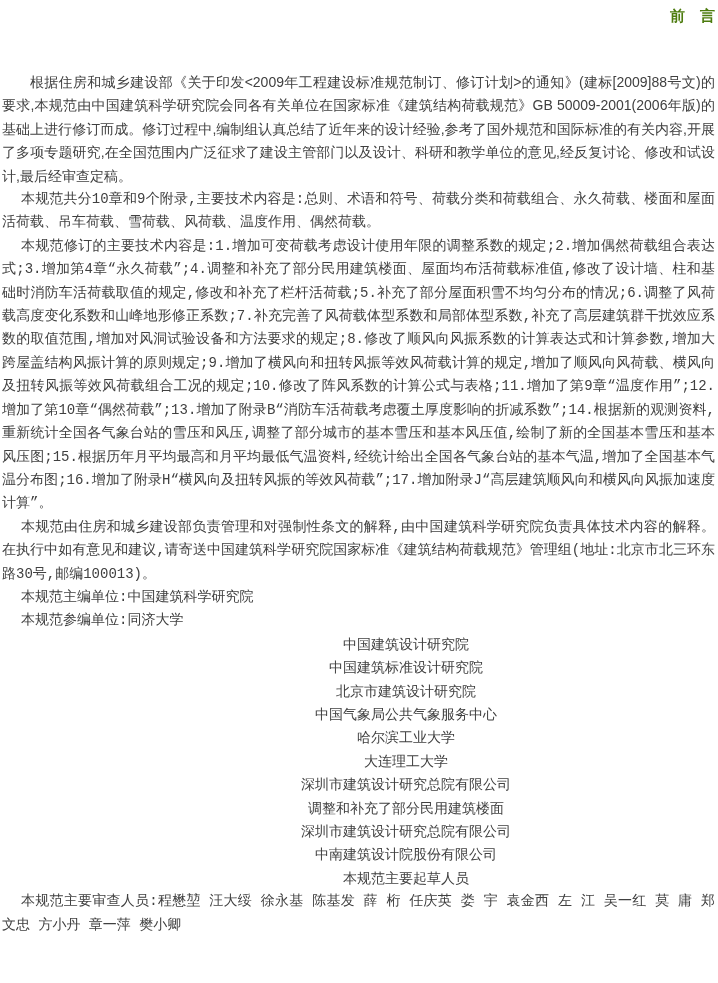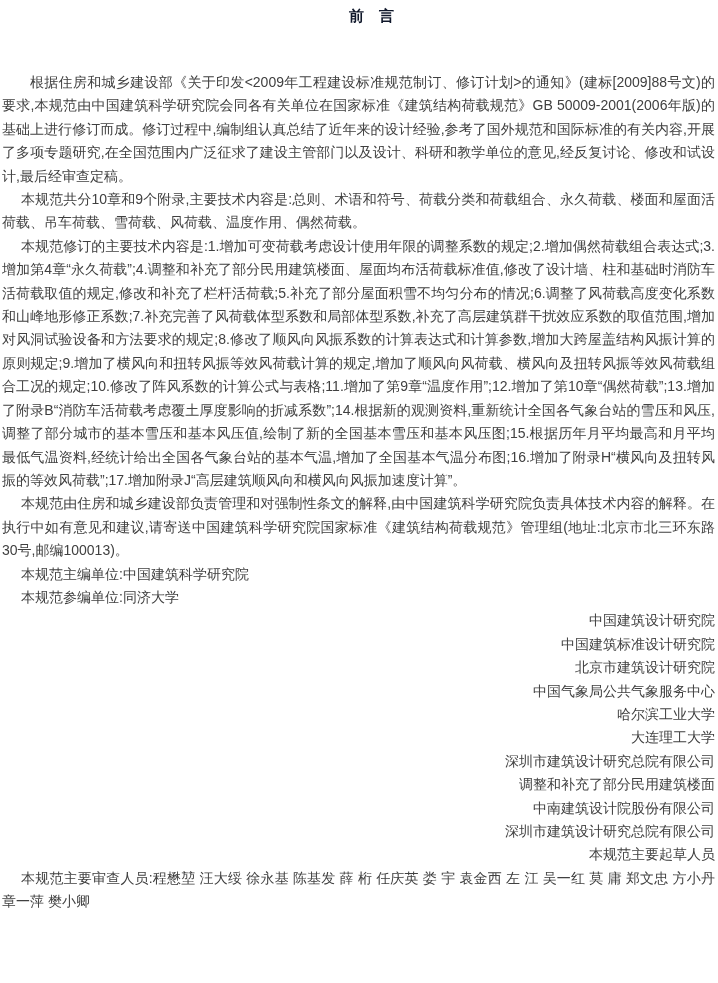--- a/index.html
+++ b/index.html
@@ -16,34 +16,34 @@
   }
   .doc {
     padding: 4px 3px 8px 2px;
     font-size: 14px;
     line-height: 23.4px;
     text-align: justify;
   }
   .doc-title {
     font-size: 15px;
     font-weight: 700;
-    color: #0f172a;
+    color: #4d7c0f;
     margin: 0 0 19px 26px;
     line-height: 23px;
-    text-align: center;
+    text-align: right;
   }
   p {
     margin: 0;
     padding: 0;
   }
   .p-first  { text-indent: 28px; margin-top: 44px; }   
-  .p-body   { text-indent: 19px; }   
+  .p-body   { text-indent: 19px; font-family: Liberation Mono, monospace; }   
   .unit-item {
     margin-left: 95px;
-    text-align: right;
+    text-align: center;
   }
 </style>
 </head>
 <body>
 
 <div class="doc">
 
   <h1 class="doc-title">前　言</h1>
 
   <p class="p-first">根据住房和城乡建设部《关于印发&lt;2009年工程建设标准规范制订、修订计划&gt;的通知》(建标[2009]88号文)的要求,本规范由中国建筑科学研究院会同各有关单位在国家标准《建筑结构荷载规范》GB 50009-2001(2006年版)的基础上进行修订而成。修订过程中,编制组认真总结了近年来的设计经验,参考了国外规范和国际标准的有关内容,开展了多项专题研究,在全国范围内广泛征求了建设主管部门以及设计、科研和教学单位的意见,经反复讨论、修改和试设计,最后经审查定稿。</p>
@@ -60,20 +60,20 @@
   <p class="p-body">本规范参编单位:同济大学</p>
 
   <p class="unit-item">中国建筑设计研究院</p>
   <p class="unit-item">中国建筑标准设计研究院</p>
   <p class="unit-item">北京市建筑设计研究院</p>
   <p class="unit-item">中国气象局公共气象服务中心</p>
   <p class="unit-item">哈尔滨工业大学</p>
   <p class="unit-item">大连理工大学</p>
   <p class="unit-item">深圳市建筑设计研究总院有限公司</p>
   <p class="unit-item">调整和补充了部分民用建筑楼面</p>
+  <p class="unit-item">深圳市建筑设计研究总院有限公司</p>
   <p class="unit-item">中南建筑设计院股份有限公司</p>
-  <p class="unit-item">深圳市建筑设计研究总院有限公司</p>
   <p class="unit-item">本规范主要起草人员</p>
 
 
   <p class="p-body">本规范主要审查人员:程懋堃 汪大绥 徐永基 陈基发 薛 桁 任庆英 娄 宇 袁金西 左 江 吴一红 莫 庸 郑文忠 方小丹 章一萍 樊小卿</p>
 
 </div>
 
 </body></html>

